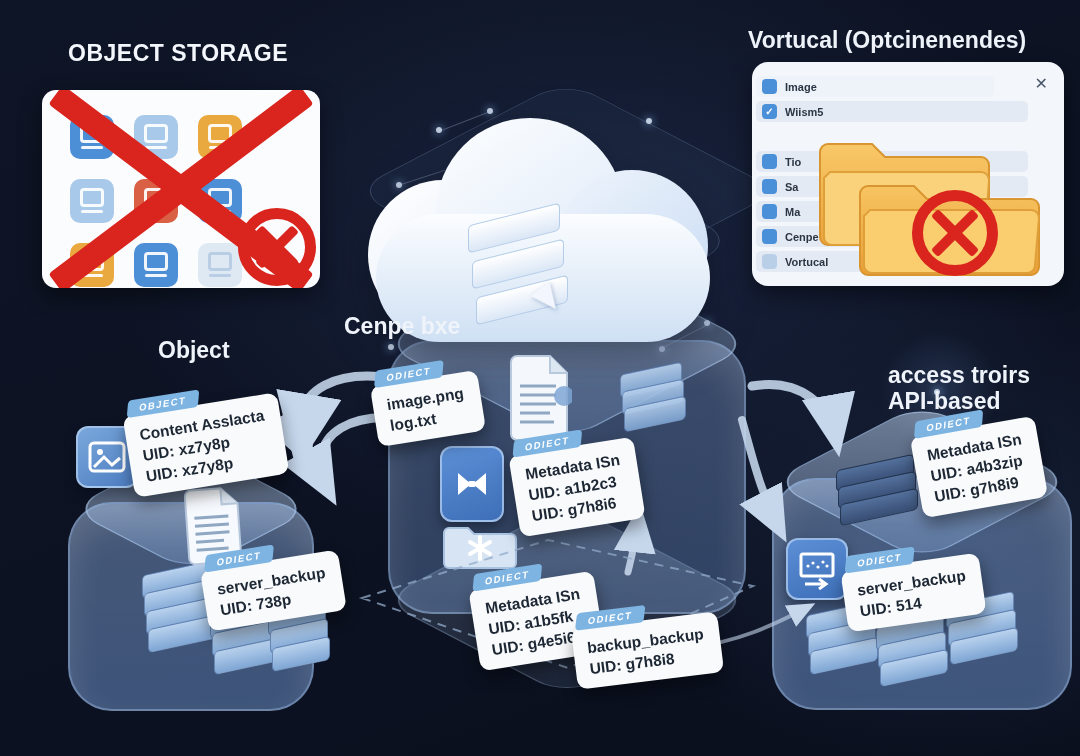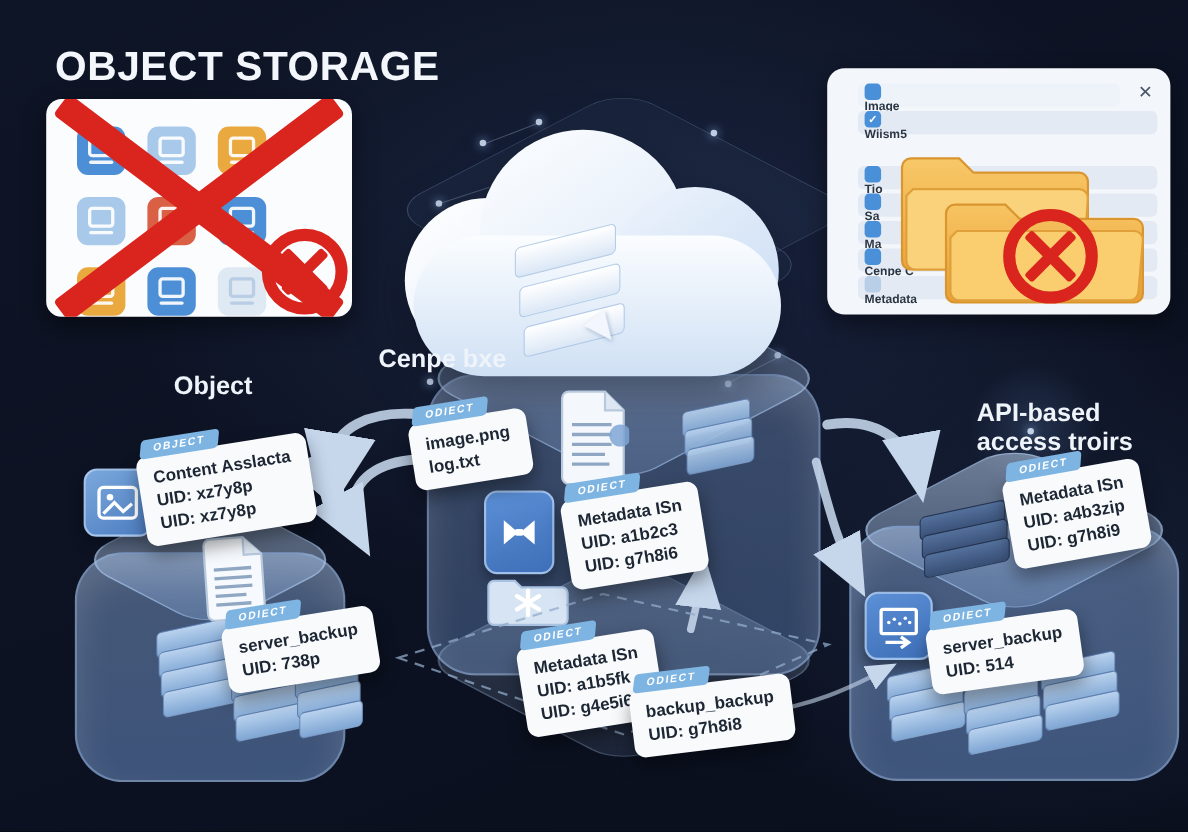--- a/index.html
+++ b/index.html
@@ -7,21 +7,21 @@
     position:relative;width:1080px;height:756px;overflow:hidden;
     font-family:"Liberation Sans",sans-serif;
     background:
       radial-gradient(ellipse 700px 450px at 55% 32%, #1a2440 0%, rgba(26,36,64,0) 70%),
       radial-gradient(ellipse 500px 350px at 88% 70%, #151f36 0%, rgba(21,31,54,0) 70%),
       linear-gradient(160deg,#0e1526 0%, #0c1222 55%, #0a0f1d 100%);
   }
   .abs{position:absolute;}
 
   
-  .h-main{left:50px;top:40px;font-size:37px;font-weight:700;color:#f3f6fb;letter-spacing:.5px;z-index:9;}
+  .h-main{left:68px;top:40px;font-size:23px;font-weight:700;color:#f3f6fb;letter-spacing:.5px;z-index:9;}
   .h-right{left:748px;top:27px;font-size:23px;font-weight:600;color:#eef2f9;z-index:9;}
   .lbl{font-size:23px;font-weight:600;color:#eff3fa;z-index:9;}
   .lbl-object{left:158px;top:337px;}
   .lbl-objectbxe{left:344px;top:313px;}
   .lbl-api{left:888px;top:362px;line-height:26px;}
 
   
   .tl-card{left:42px;top:90px;width:278px;height:198px;background:#fbfcfe;border-radius:14px;
     box-shadow:0 8px 22px rgba(0,0,0,.45);overflow:hidden;z-index:9;}
   .tile{position:absolute;width:44px;height:44px;border-radius:10px;}
@@ -34,21 +34,21 @@
   .xbar.r1{transform:rotate(37deg);} .xbar.r2{transform:rotate(-37deg);}
   .noSign{position:absolute;border:11px solid #d9251d;border-radius:50%;background:transparent;}
   .noSign .nx{position:absolute;left:50%;top:50%;background:#d9251d;border-radius:3px;}
   .noSign .nx.a{transform:translate(-50%,-50%) rotate(45deg);} .noSign .nx.b{transform:translate(-50%,-50%) rotate(-45deg);}
   .no-tl{left:196px;top:118px;width:56px;height:56px;}
   .no-tl .nx{width:52px;height:10px;}
 
   
   .panel{left:752px;top:62px;width:312px;height:224px;background:#f3f6fa;border-radius:16px;
     box-shadow:0 8px 22px rgba(0,0,0,.45);z-index:9;}
-  .prow{position:absolute;left:28px;height:21px;border-radius:5px;background:#e4eaf3;display:flex;padding-left:6px;box-sizing:border-box;flex-direction:column;}
+  .prow{position:absolute;left:4px;height:21px;border-radius:5px;background:#e4eaf3;display:flex;align-items:center;padding-left:6px;box-sizing:border-box;}
   .prow .ric{width:15px;height:15px;border-radius:4px;background:#4a90d9;margin-right:8px;flex:0 0 auto;
     display:flex;align-items:center;justify-content:center;color:#fff;font-size:10px;font-weight:700;}
   .prow .ric.pale{background:#b9cfe8;}
   .prow .rlb{font-size:11px;font-weight:700;color:#2b3644;white-space:nowrap;}
   .pclose{position:absolute;right:16px;top:12px;font-size:16px;color:#4a5souffle462;color:#49576a;cursor:default;z-index:12;font-weight:400;}
   .folders{z-index:10;}
   .no-panel{left:160px;top:128px;width:64px;height:64px;z-index:11;}
   .no-panel .nx{width:58px;height:10px;}
 
   
@@ -137,25 +137,26 @@
     <div class="cl" style="left:68px;top:0;width:188px;height:188px;background:linear-gradient(145deg,#fdfeff,#dae7f7);"></div>
     <div class="cl" style="left:188px;top:52px;width:152px;height:152px;background:linear-gradient(145deg,#eef4fc,#c6daf3);"></div>
     <div class="cl" style="left:8px;top:96px;width:334px;height:128px;border-radius:64px;background:linear-gradient(180deg,#fbfdff,#cfe0f4);"></div>
     <div class="slab" style="left:100px;top:96px;"></div>
     <div class="slab" style="left:104px;top:132px;"></div>
     <div class="slab" style="left:108px;top:168px;"></div>
     <div class="ptr" style="left:168px;top:168px;"></div>
   </div>
 
   <div class="abs h-main">OBJECT STORAGE</div>
+  <div class="abs h-right">Vortucal (Optcinenendes)</div>
   <div class="abs lbl lbl-object">Object</div>
   <div class="abs lbl lbl-objectbxe">Cenpe bxe</div>
   <div class="abs lbl lbl-api">
+    <div>access troirs</div>
     <div>API-based</div>
-    <div>access troirs</div>
   </div>
 
   <div class="abs tl-card">
     <div class="tile t-blue" style="left:28px;top:25px;"></div>
     <div class="tile t-lblue" style="left:92px;top:25px;"></div>
     <div class="tile t-orange" style="left:156px;top:25px;"></div>
     <div class="tile t-lblue" style="left:28px;top:89px;"></div>
     <div class="tile t-red" style="left:92px;top:89px;"></div>
     <div class="tile t-blue" style="left:156px;top:89px;"></div>
     <div class="tile t-orange" style="left:28px;top:153px;"></div>
@@ -192,21 +193,21 @@
     <div class="prow" style="top:139px;width:272px;">
       <span class="ric"></span>
         <span class="rlb">Ma</span>
     </div>
     <div class="prow" style="top:164px;width:272px;">
       <span class="ric"></span>
         <span class="rlb">Cenpe C</span>
     </div>
     <div class="prow" style="top:189px;width:272px;">
       <span class="ric pale"></span>
-        <span class="rlb">Metadata</span>
+        <span class="rlb">Vortucal</span>
     </div>
   </div>
 
   <svg class="abs folders" style="left:812px;top:126px;" width="185" height="130" viewBox="0 0 185 130">
     <defs>
         <linearGradient id="f1" x1="0" y1="0" x2="0" y2="1">
           <stop offset="0" stop-color="#f8c868"></stop>
           <stop offset="1" stop-color="#eda43c"></stop>
         </linearGradient>
       </defs>

